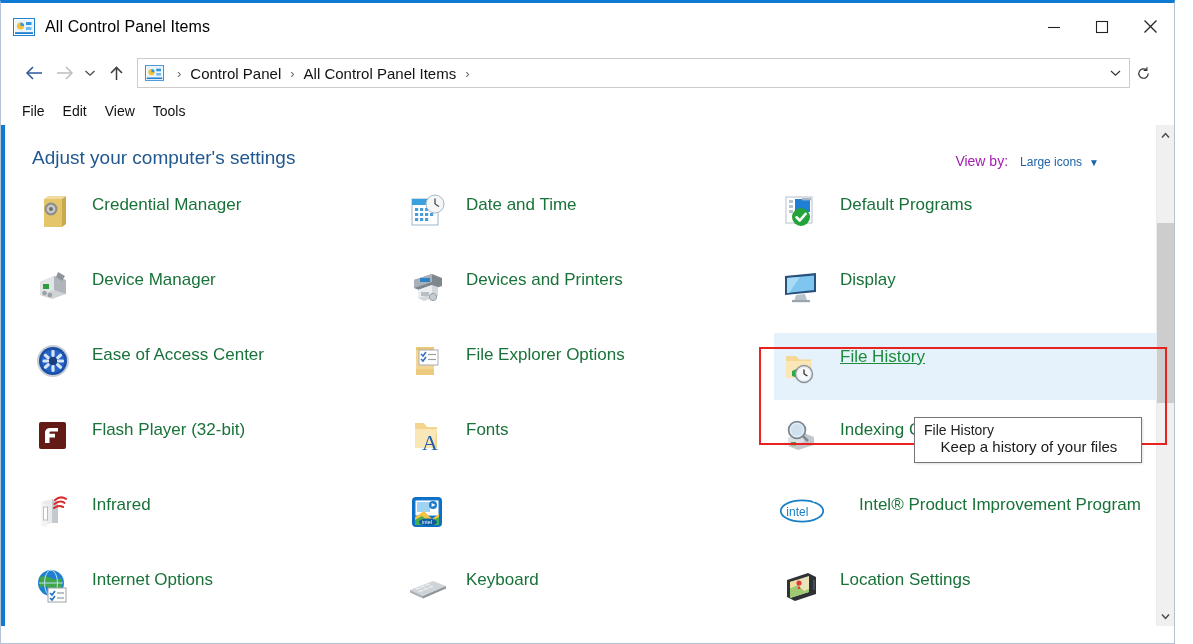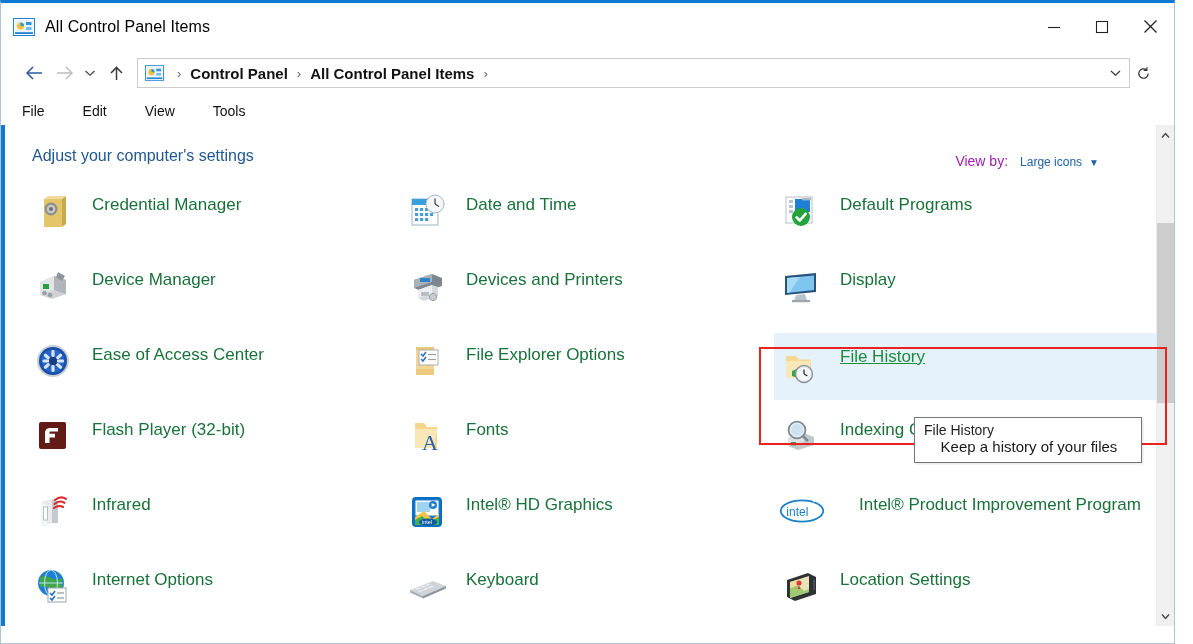--- a/index.html
+++ b/index.html
@@ -98,21 +98,20 @@
     height: 16px;
     margin: 0 6px 0 7px;
     flex: 0 0 auto;
   }
   .crumb {
     font-size: 15px;
     color: #111111;
     white-space: nowrap;
     padding: 0 2px;
     cursor: default;
-    font-weight: bold;
   }
   .crumb-sep {
     color: #666666;
     font-size: 13px;
     padding: 0 7px;
     flex: 0 0 auto;
     user-select: none;
   }
   .crumb-spacer { flex: 1 1 auto; }
   .crumb-drop {
@@ -162,21 +161,20 @@
     flex: 0 0 auto;
   }
 
   
   .menubar {
     height: 29px;
     display: flex;
     align-items: center;
     padding-left: 12px;
     background: #ffffff;
-    gap: 20px;
   }
   .menuitem {
     font-size: 14px;
     color: #111111;
     padding: 3px 9px;
     cursor: default;
     white-space: nowrap;
   }
 
   
@@ -209,21 +207,21 @@
   }
 
   .pane-header {
     position: relative;
     height: 68px;
   }
   .pane-title {
     position: absolute;
     left: 26px;
     top: 22px;
-    font-size: 16px;
+    font-size: 19px;
     color: #21588f;
     white-space: nowrap;
   }
   .viewby {
     position: absolute;
     right: 57px;
     top: 28px;
     display: flex;
     align-items: baseline;
     white-space: nowrap;
@@ -707,21 +705,20 @@
                 <rect x="9" y="11" width="24" height="16" rx="1" fill="#ffffff" stroke="#1f7fd0"></rect>
                 <rect x="11" y="13" width="13" height="10" fill="#9fd3f2"></rect>
                 <circle cx="27" cy="16" r="4" fill="#1d7cc9"></circle>
                 <path d="M25.6 14 L29.6 16 L25.6 18 Z" fill="#ffffff"></path>
                 <path d="M9 28 L18 22 L26 30 L33 25 L33 36 L9 36 Z" fill="#f2c54a"></path>
                 <path d="M9 31 L16 27 L23 33 L33 28 L33 36 L9 36 Z" fill="#46ad52"></path>
                 <ellipse cx="22" cy="33" rx="9" ry="3.6" fill="#0b5ba3"></ellipse>
                 <text x="16" y="35" font-family="Liberation Sans, sans-serif" font-size="5.4" fill="#ffffff">intel</text>
               </svg>
             </span>
-            <span class="cell-label">Intel® HD Graphics</span>
           </div>
           <div class="cell">
             <span class="cell-icon">
               <svg width="52" height="36" viewBox="0 0 52 36">
                 <ellipse cx="26" cy="18" rx="23" ry="11.5" fill="none" stroke="#1a7fc6" stroke-width="1.9"></ellipse>
                 <path d="M38 7 L49 4" stroke="#ffffff" stroke-width="3.4"></path>
                 <text x="9" y="23" font-family="Liberation Sans, sans-serif" font-size="13" fill="#1a7fc6">intel</text>
               </svg>
             </span>
             <span class="cell-label twoline">Intel® Product Improvement Program</span>

